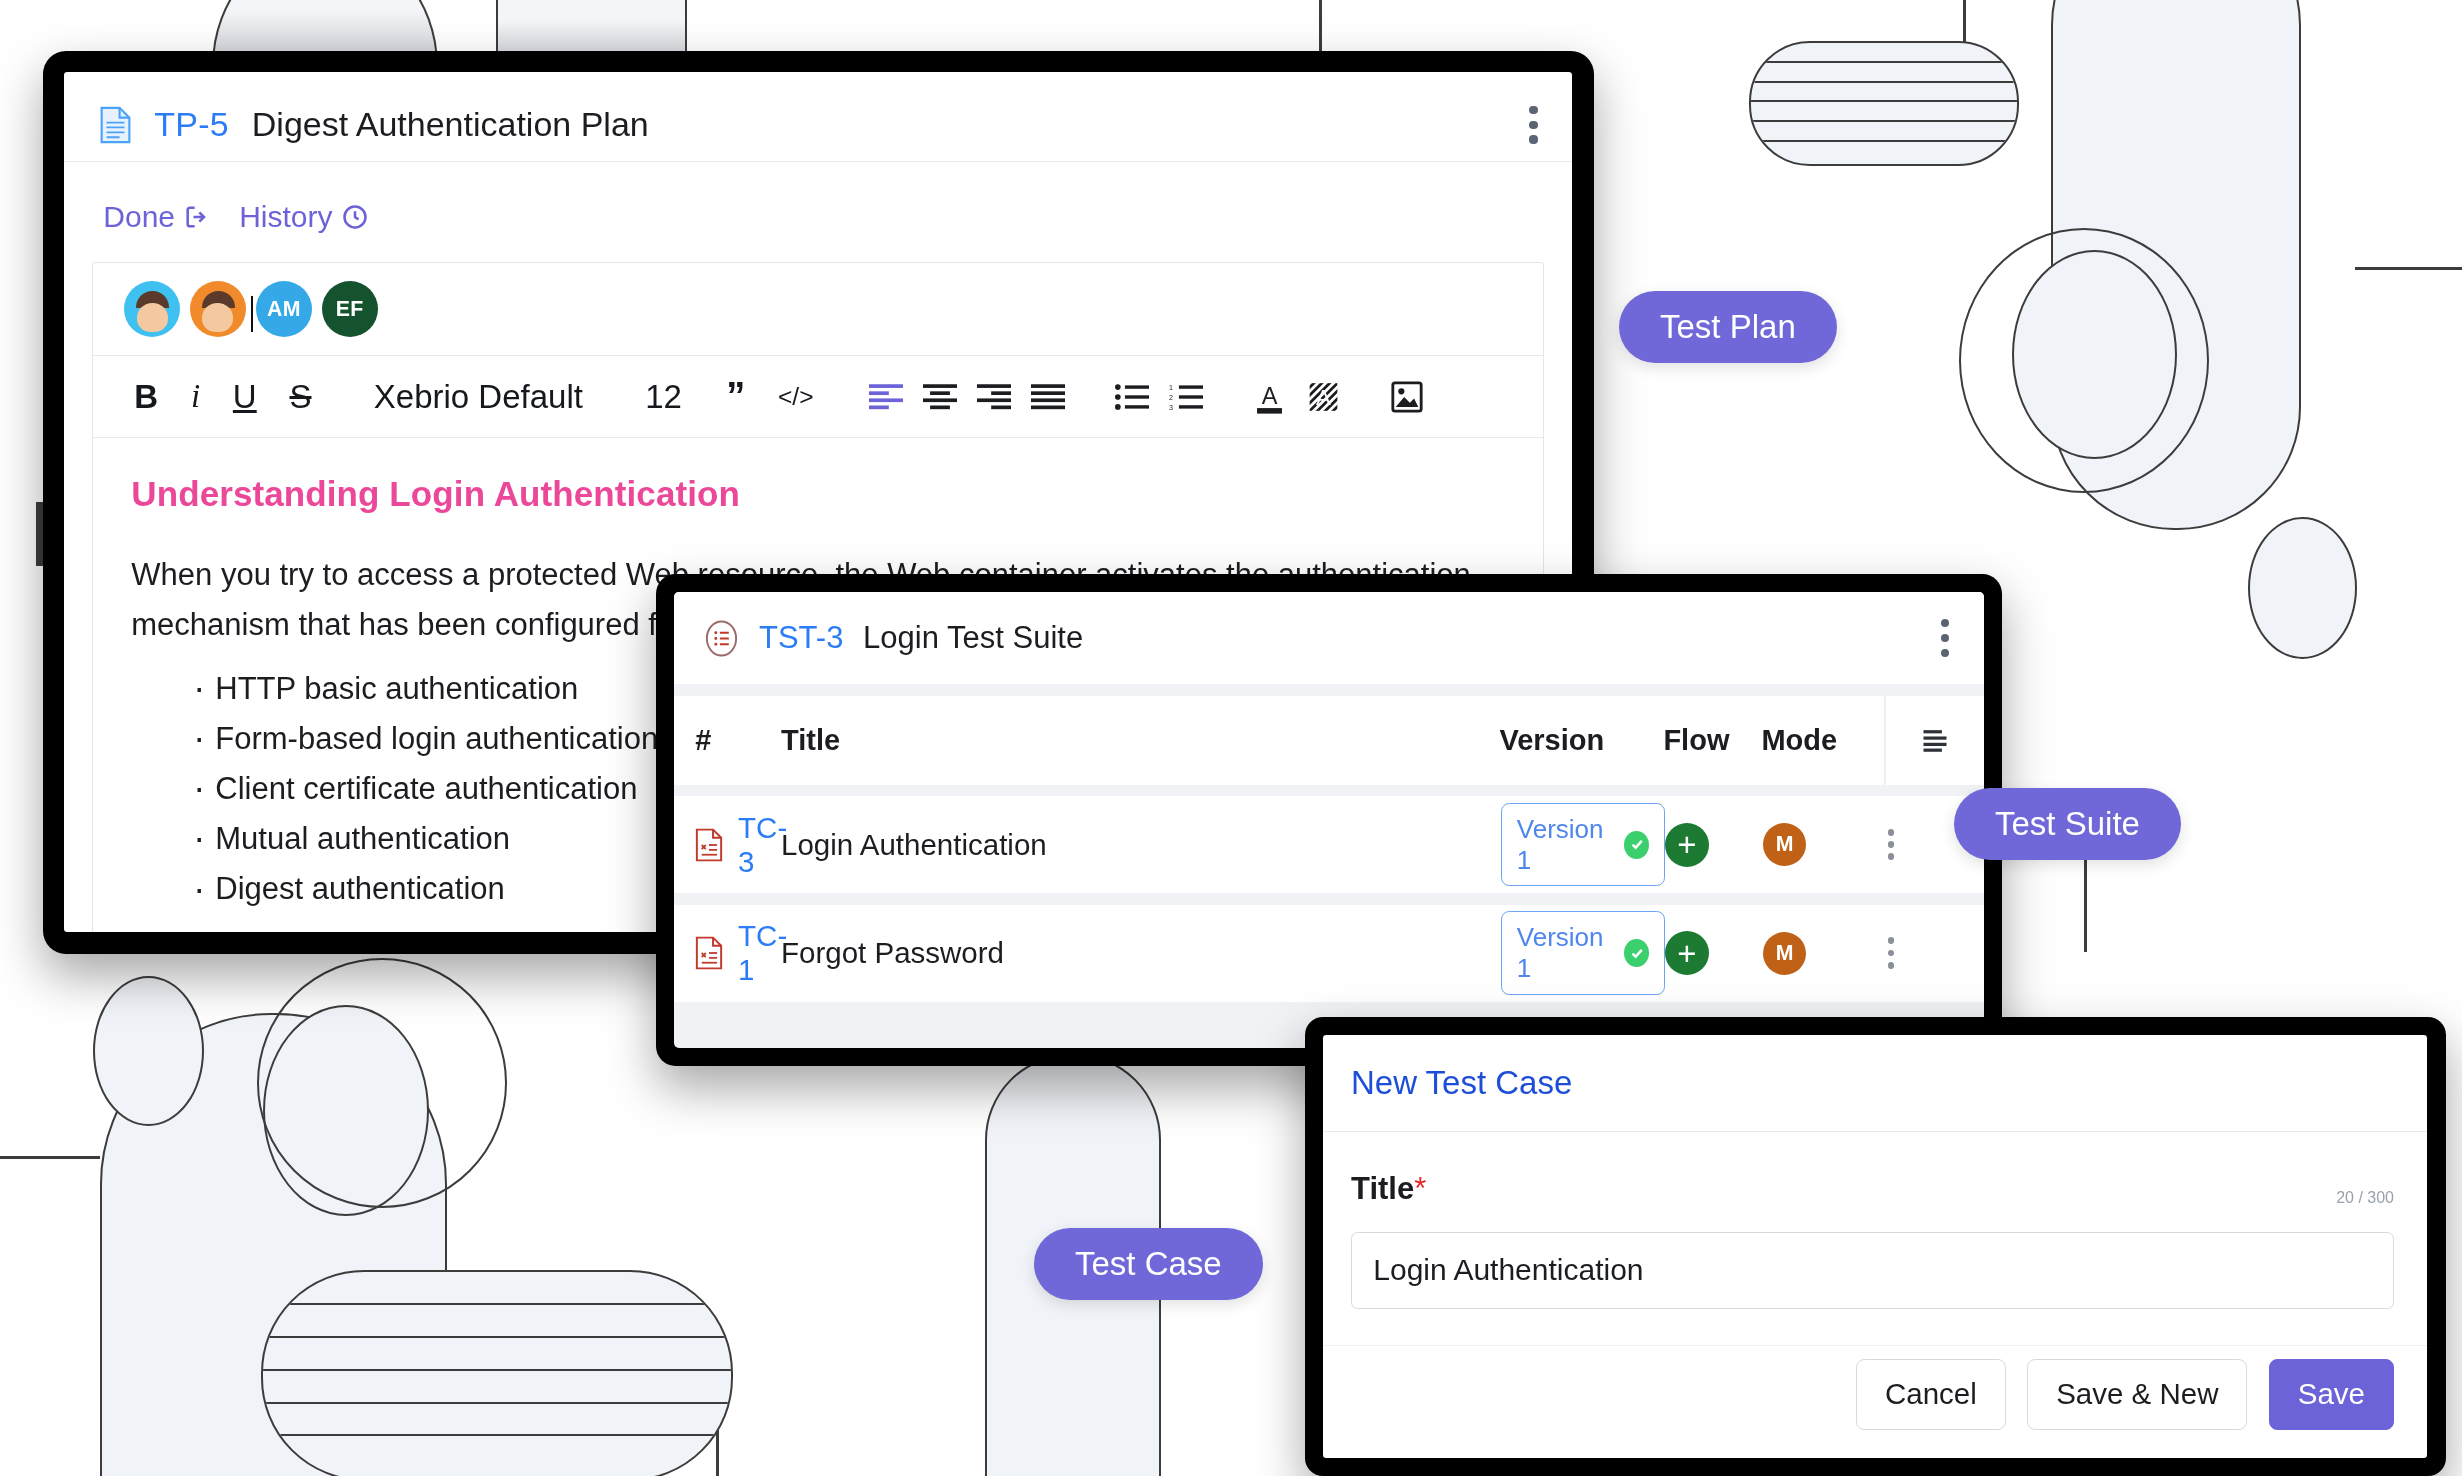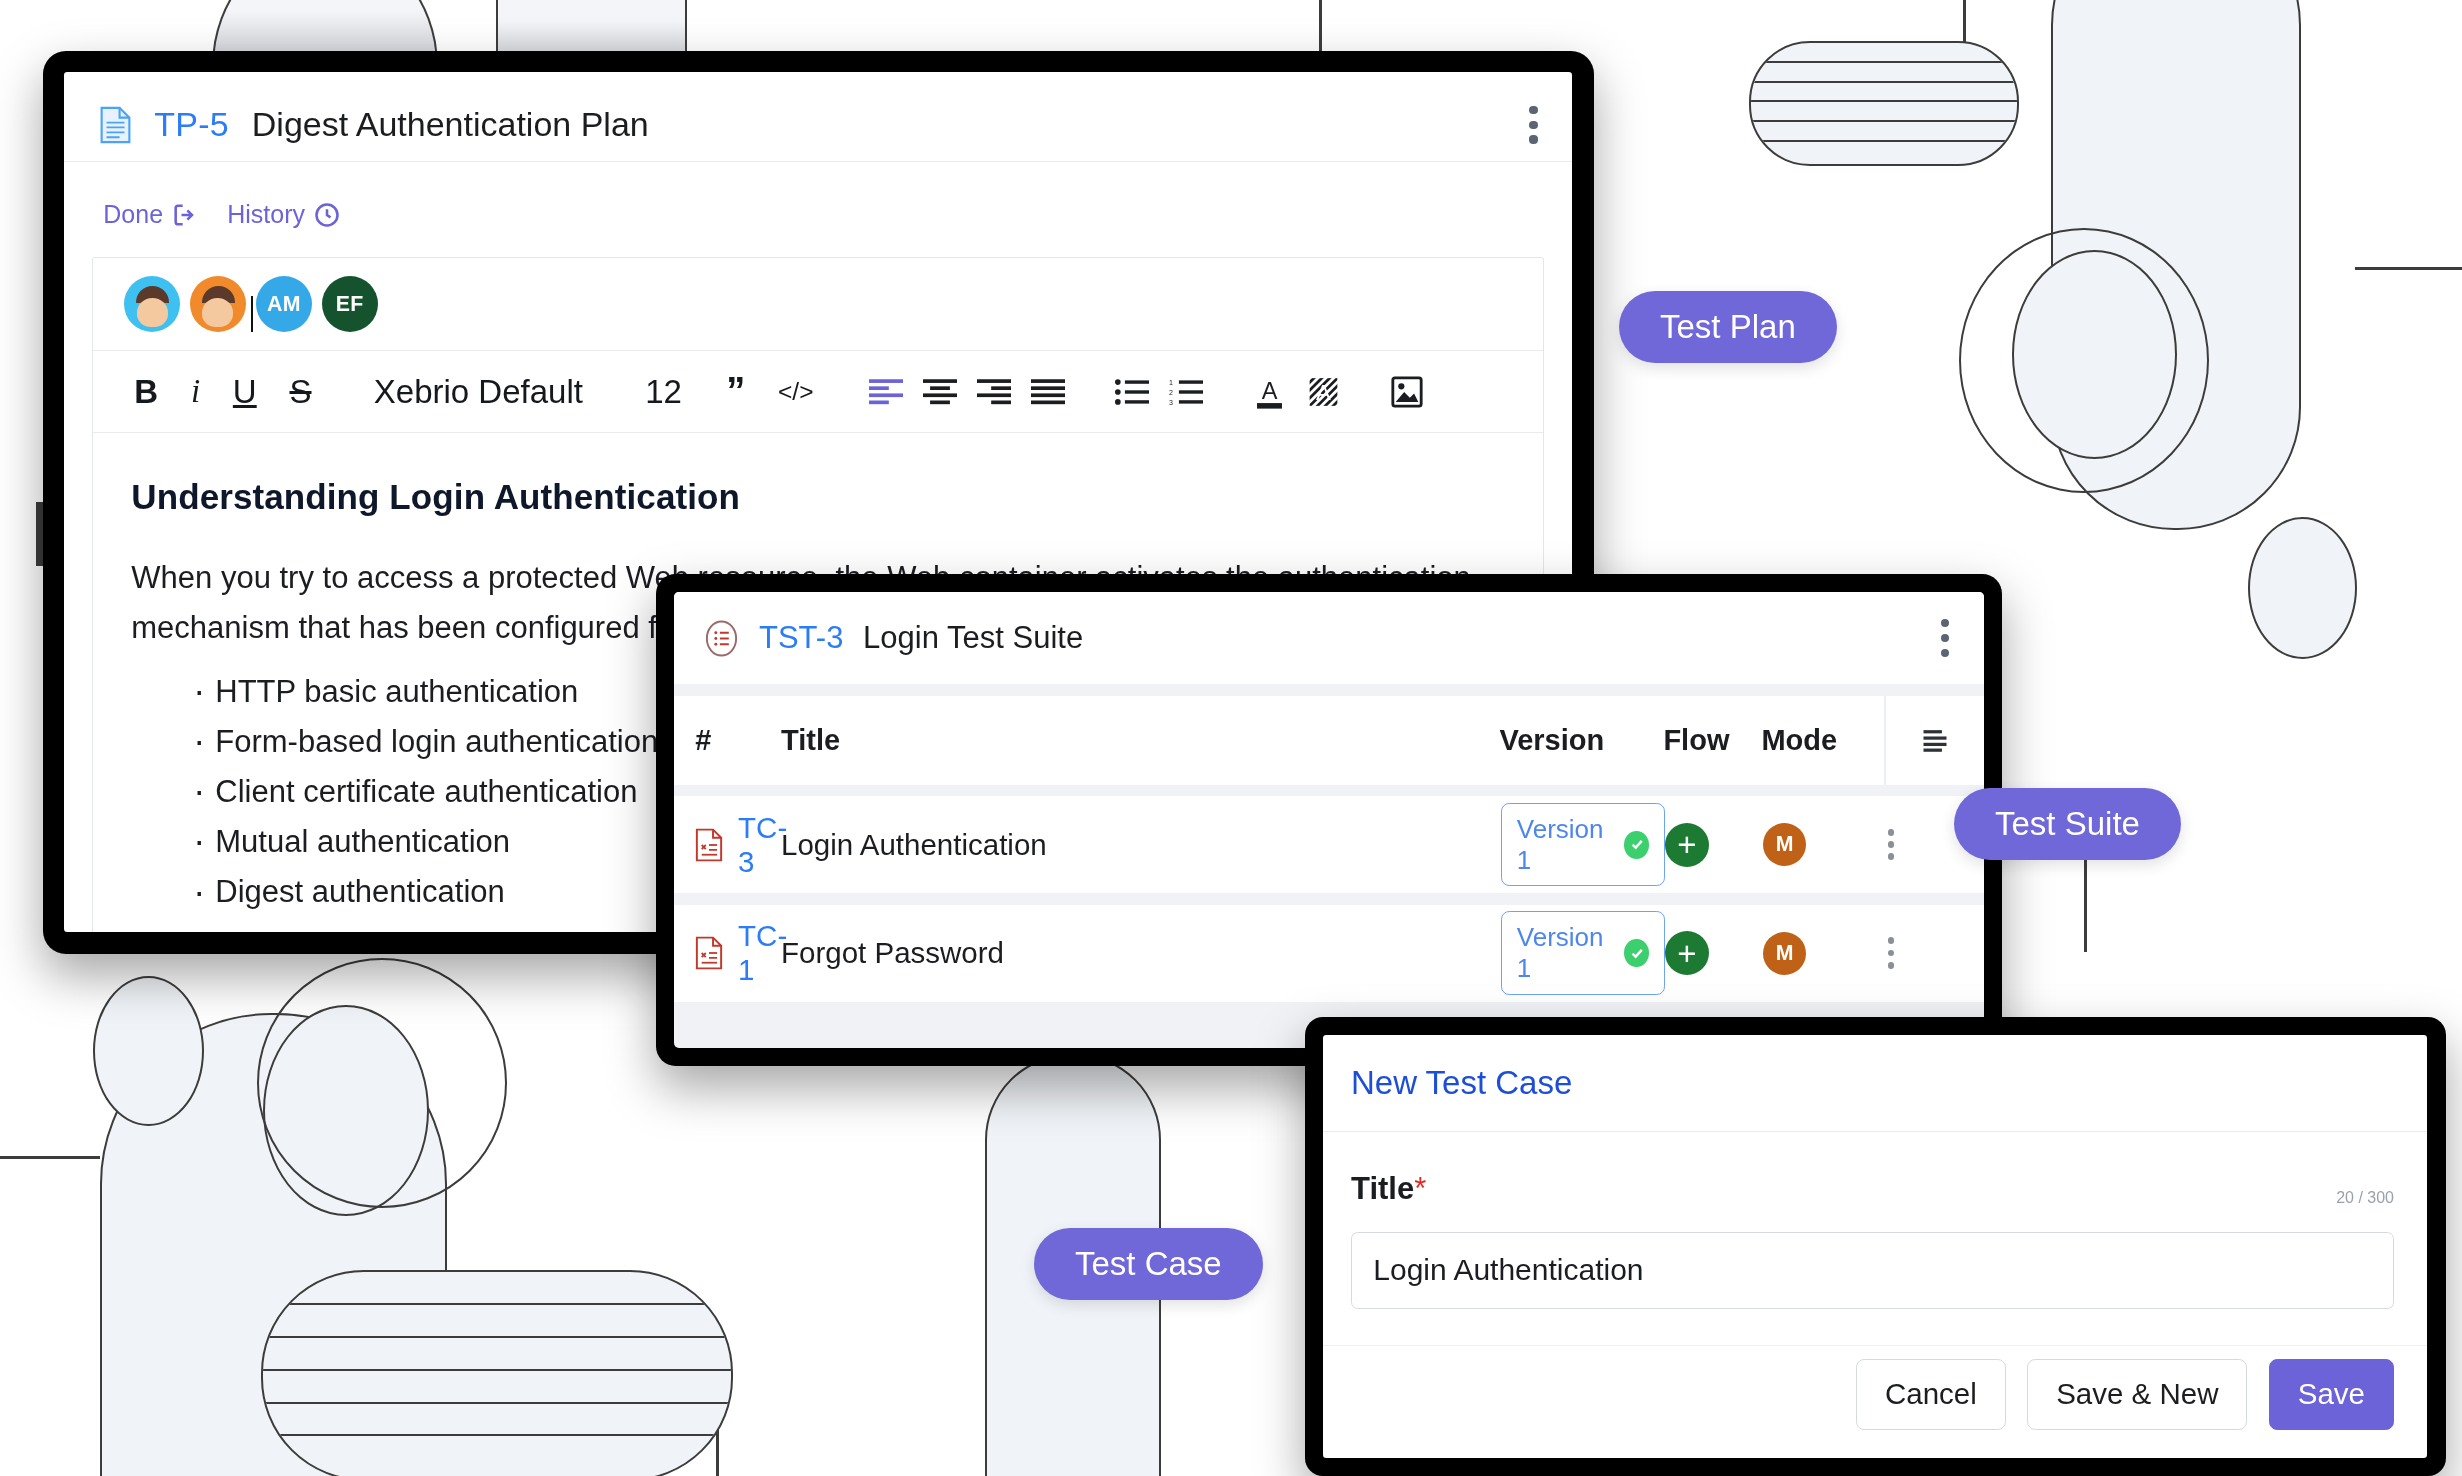--- a/index.html
+++ b/index.html
@@ -34,39 +34,39 @@
   #plan-window{left:43px;top:51px;width:1551px;height:903px;}
   #plan-screen{left:21.3px;top:21.3px;width:1508px;height:860px;background:#fff;border-radius:3.3px;}
   .plan-head{height:90px;display:flex;align-items:center;padding:16px 33px 0 36px;border-bottom:0.8px solid #e8eaee;box-sizing:border-box;}
   .doc-icon{width:31px;height:38px;flex:0 0 auto;margin-right:23px;}
   .plan-key{color:#2b7cf6;font-size:34px;letter-spacing:0.2px;margin-right:23px;white-space:nowrap;}
   .plan-title{color:#1b1d21;font-size:34px;white-space:nowrap;}
   .kebab{margin-left:auto;width:11.5px;display:flex;flex-direction:column;gap:6.6px;align-items:center;cursor:pointer;}
   .kebab b{display:block;width:8.2px;height:8.2px;border-radius:50%;background:#5b6472;}
 
   .plan-actions{display:flex;align-items:center;gap:28px;padding:38px 0 28px 39px;}
-  .act{display:flex;align-items:center;gap:8.2px;color:#6c63d8;font-size:25px;cursor:pointer;}
+  .act{display:flex;align-items:center;gap:8.2px;color:#6c63d8;font-size:30px;cursor:pointer;}
   .act svg{display:block;}
 
   .editor{margin:0 28px;border:0.8px solid #e3e6ea;border-radius:2.5px;background:#fff;}
   .avatars{display:flex;align-items:center;gap:9.8px;padding:18px 0 18px 31px;border-bottom:0.8px solid #e8eaee;}
   .av{width:56px;height:56px;border-radius:50%;display:flex;align-items:center;justify-content:center;
       color:#fff;font-size:21.3px;font-weight:bold;letter-spacing:0.4px;overflow:hidden;position:relative;flex:0 0 auto;}
   .av .head{position:absolute;width:31px;height:29.5px;border-radius:50% 50% 44% 44%;background:#f5c9a0;bottom:4.9px;left:12.3px;}
   .av .hair{position:absolute;width:33px;height:17px;border-radius:16.4px 16.4px 0 0;background:#5b3a2b;top:9.8px;left:11.5px;}
 
   .ftoolbar{display:flex;align-items:center;padding:16.4px 0 16.4px 24.6px;border-bottom:0.8px solid #e8eaee;color:#15181d;}
   .ft{display:flex;align-items:center;justify-content:center;height:48px;cursor:pointer;color:#15181d;}
   .ft-txt{font-size:33px;padding:0 16.4px;white-space:nowrap;}
   .ft-ic{width:54px;}
   .gap-l{margin-left:29.5px;}
   .gap-s{margin-left:11.5px;}
 
   .doc-body{padding:36px 46px 8.2px 38px;}
-  .doc-h1{color:#0f172a;font-size:35px;font-weight:bold;margin:8px 0 36px 0;letter-spacing:0.1px;}
+  .doc-h1{color:#ec4899;font-size:35px;font-weight:bold;margin:0 0 36px 0;letter-spacing:0.1px;}
   .doc-p{color:#1b1d21;font-size:31px;line-height:1.62;margin:0;position:relative;}
   .doc-ul{margin:13px 0 8.2px 0;padding:0;list-style:none;}
   .doc-ul li{color:#1b1d21;font-size:31px;line-height:1.62;padding-left:84px;position:relative;}
   .doc-ul li:before{content:"·";position:absolute;left:62px;top:-4.9px;font-size:36px;color:#1b1d21;}
   .caret{position:absolute;width:1.6px;height:36px;background:#111;}
 
   
   #suite-window{left:656px;top:574px;width:1346px;height:492px;border-radius:19.7px;}
   #suite-screen{left:18px;top:18px;width:1310px;height:456px;background:#f0f2f5;border-radius:4.9px;}
   .suite-head{background:#fff;height:92px;display:flex;align-items:center;padding:0 33px 0 28px;box-sizing:border-box;}

